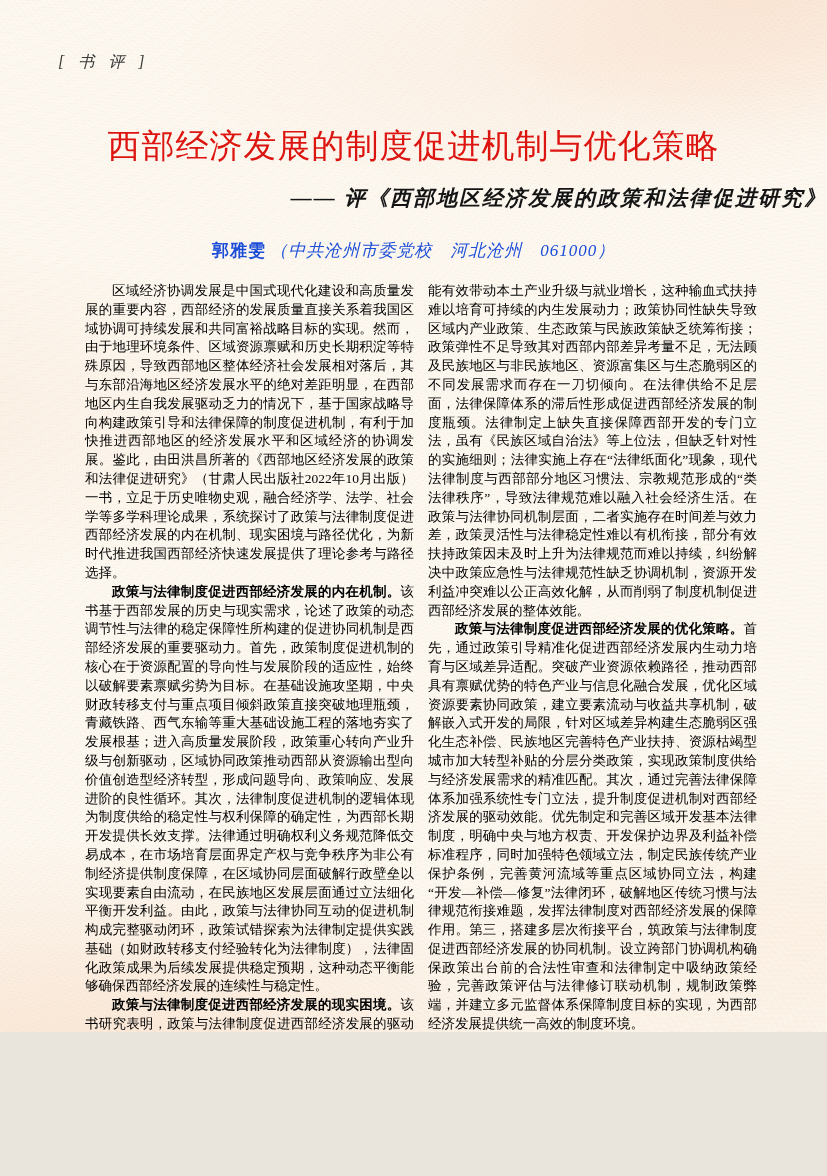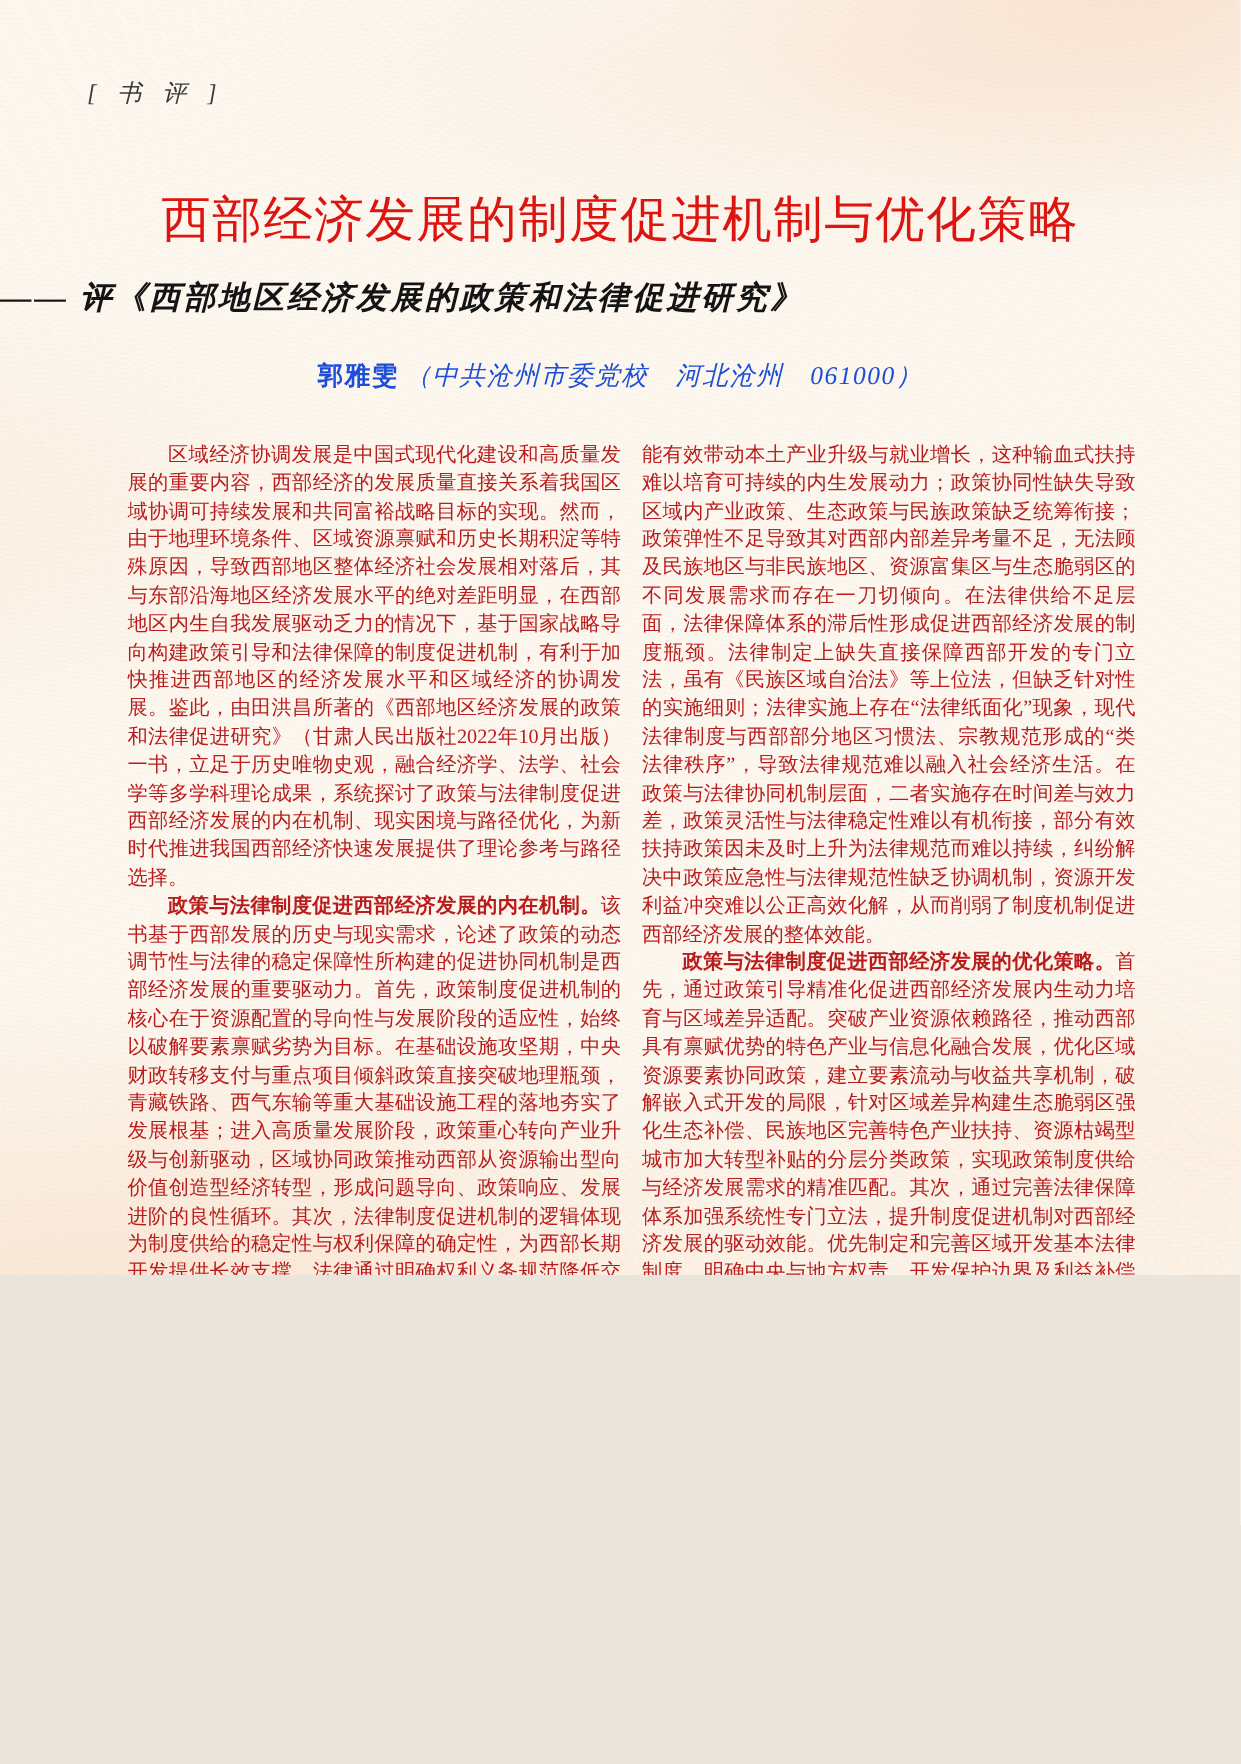--- a/index.html
+++ b/index.html
@@ -4,21 +4,21 @@
 <style>
   * { box-sizing: border-box; }
   html, body { margin: 0; padding: 0; }
   body {
     width: 827px; height: 1176px;
     font-family: "Liberation Serif", "DejaVu Serif", serif;
     background: #e9e4dc;
   }
   .page {
     position: relative;
-    width: 827px; height: 850px;
+    width: 827px; height: 1032px;
     background: #fcf8f0;
     overflow: hidden;
   }
   
   .page::before {
     content: "";
     position: absolute; inset: 0;
     background:
       radial-gradient(ellipse 460px 230px at 92% -2%, rgba(242,186,150,0.30), transparent 70%),
       radial-gradient(ellipse 620px 200px at 70% 6%, rgba(248,210,185,0.22), transparent 72%),
@@ -45,38 +45,38 @@
   }
   .title {
     position: absolute; left: 0; top: 102px; width: 100%;
     text-align: center;
     font-family: "Liberation Sans", "DejaVu Sans", sans-serif;
     font-weight: 400; font-size: 33px; letter-spacing: 1px;
     color: #dc1510;
   }
   .subtitle {
     position: absolute; left: 0; top: 184px; width: 100%;
-    text-align: left;
+    text-align: right;
     font-style: italic; font-weight: 600;
     font-size: 21px; letter-spacing: 2px; color: #141414;
   }
   .byline {
     position: absolute; left: 0; top: 239px; width: 100%;
     text-align: center; font-size: 17px; color: #1d4ed8;
   }
   .byline .author-name { font-weight: 700; letter-spacing: 1px; }
   .byline .affiliation { font-style: italic; letter-spacing: 1px; }
 
   .body-text {
-    position: absolute; left: 85px; top: 294px;
+    position: absolute; left: 85px; top: 282px;
     width: 672px; height: 836px;
     column-count: 2; column-gap: 14px; column-fill: auto;
     text-align: justify;
     font-size: 13.5px; line-height: 18.8px;
-    color: #b91c1c;
+    color: #000000;
     overflow: hidden;
   }
   .para { margin: 0; text-indent: 2em; }
   .para-lead { font-weight: 700; margin-top: 28px; }
   .bio { margin: 8px 0 0 0; text-indent: 2em; }
   .bio-label { font-weight: 700; }
   .bio-text { font-style: italic; }
 </style>
 </head>
 <body>

